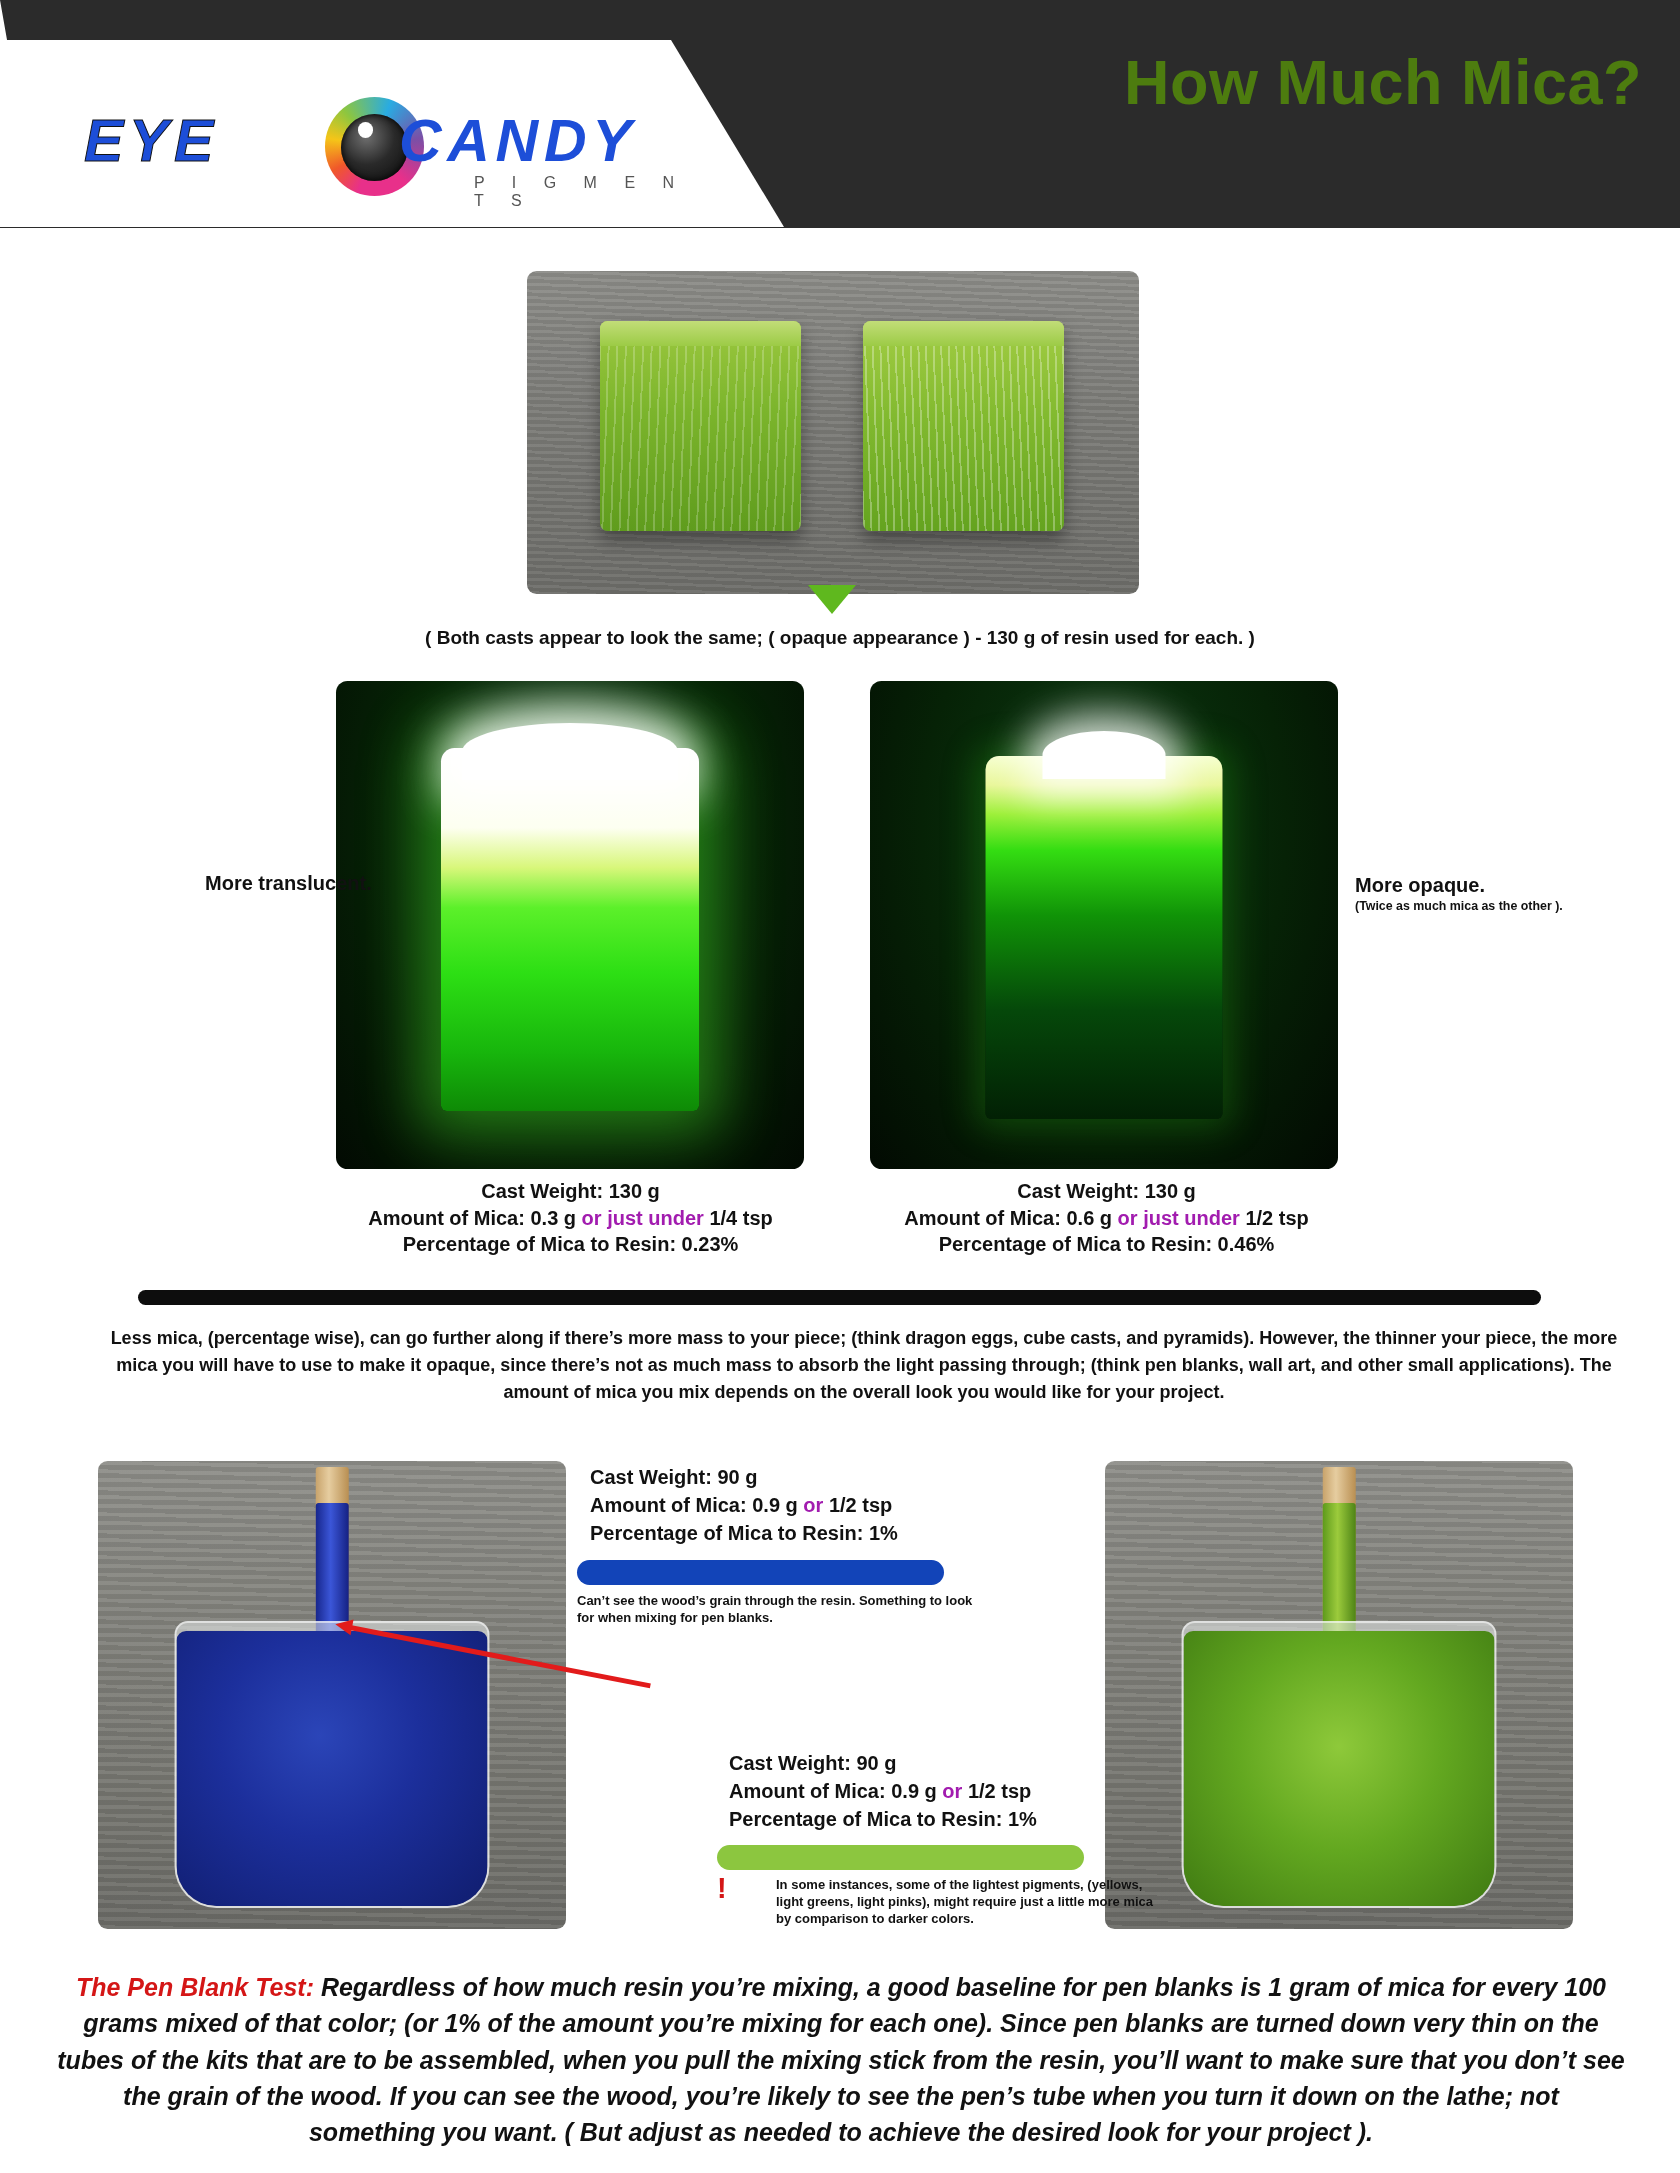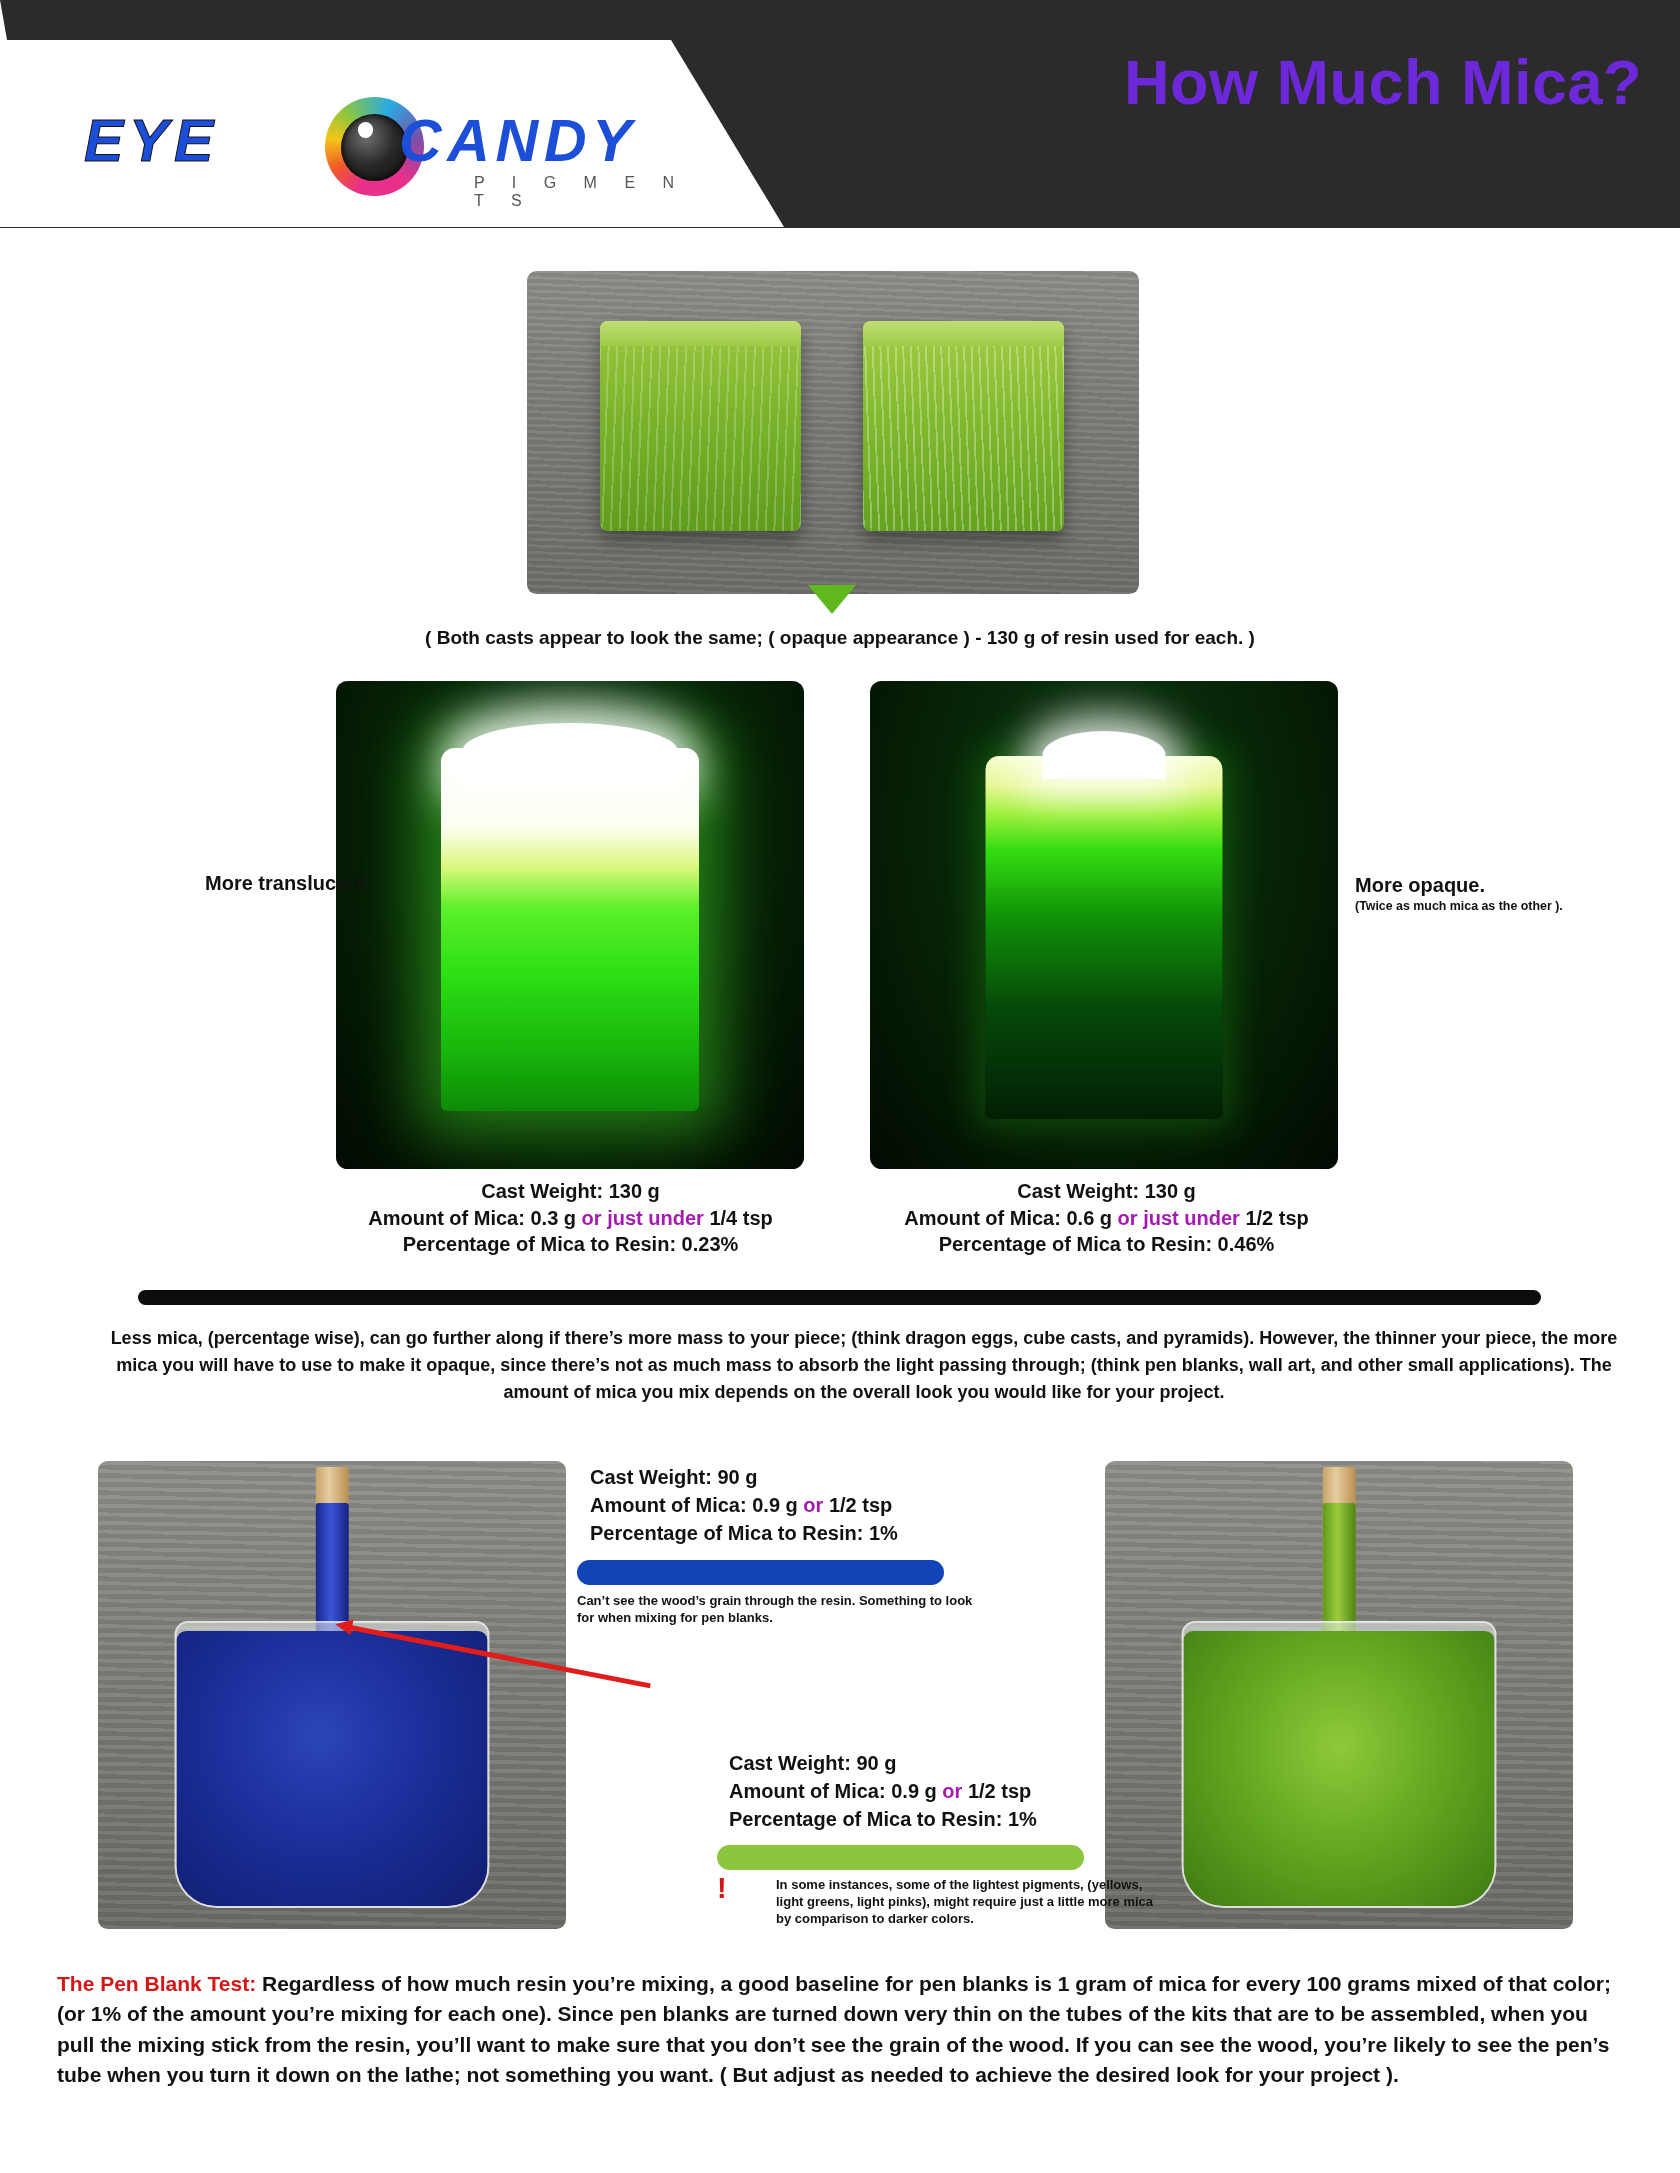--- a/index.html
+++ b/index.html
@@ -44,21 +44,21 @@
     height: 187px;
     background: #ffffff;
     clip-path: polygon(0 0, 40px 0, 153px 187px, 0 187px);
   }
   .header-title {
     position: absolute;
     right: 38px;
     top: 46px;
     font-size: 63px;
     font-weight: bold;
-    color: #6d28d9;
+    color: #4d7c0f;
     letter-spacing: 0.5px;
     white-space: nowrap;
     text-align: center;
   }
 
   
   .logo {
     position: absolute;
     left: 84px;
     top: 103px;
@@ -399,24 +399,25 @@
     border-bottom: 8.6px solid transparent;
     border-right: 17px solid #e21b1b;
   }
 
   
   .footer {
     position: absolute;
     left: 57px;
     top: 1969px;
     width: 1568px;
-    text-align: left;
-    font-size: 21px;
+    text-align: center;
+    font-size: 25px;
     font-weight: bold;
     line-height: 1.45;
+    font-style: italic;
   }
   .footer .title { color: #d41616; }
 </style>
 </head>
 <body>
 
 <div class="header">
   <div class="header-dark"></div>
   <div class="header-white-notch"></div>
   <div class="header-white-notch2"></div>

